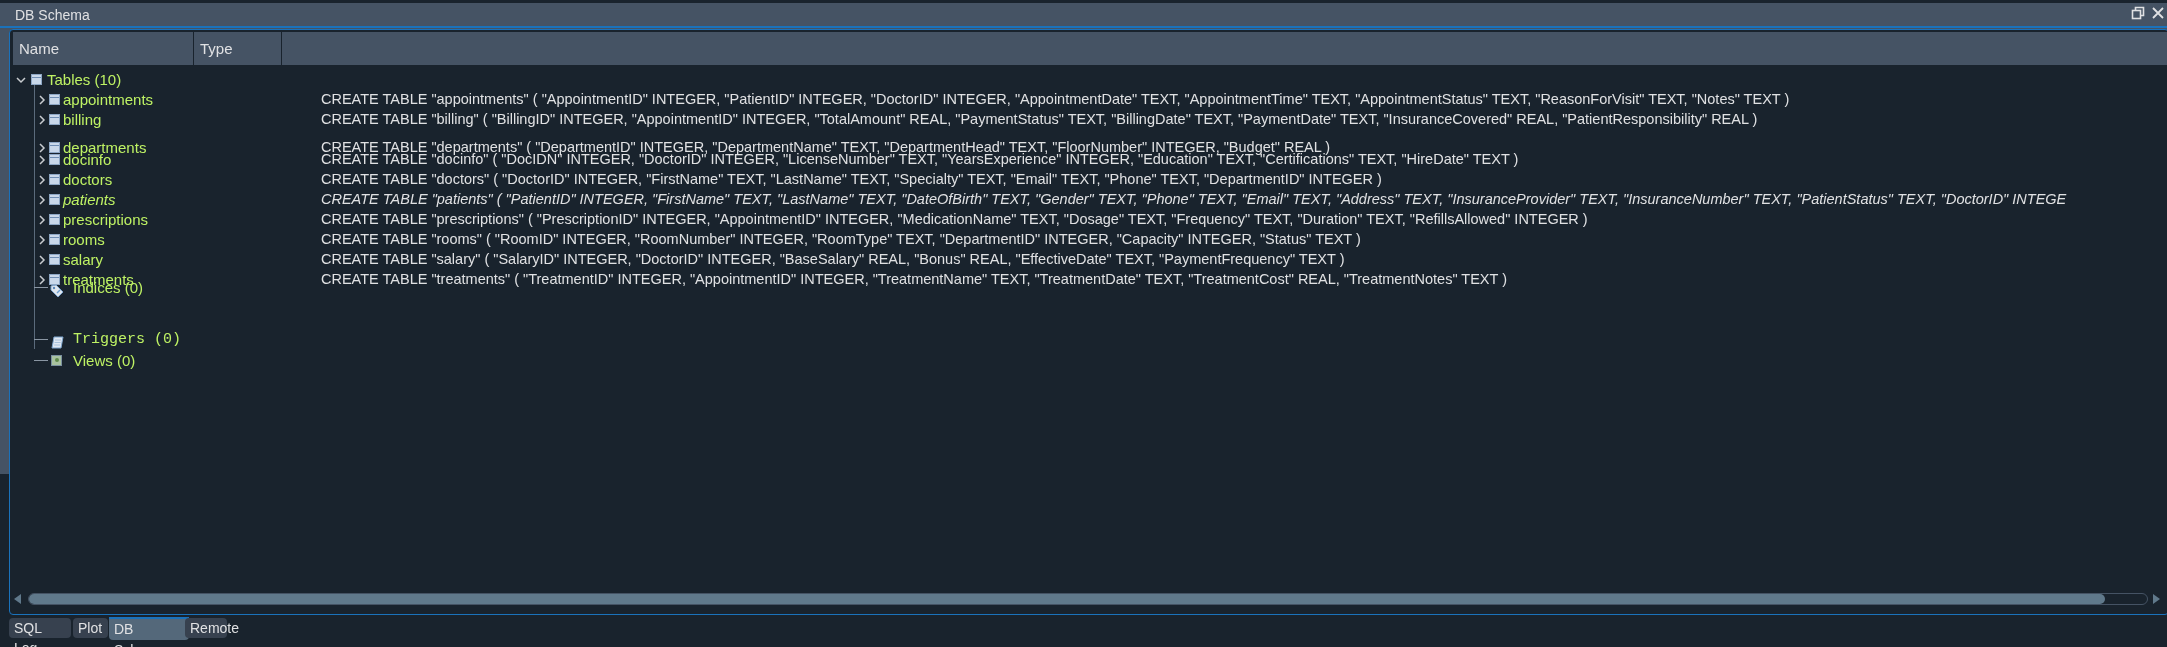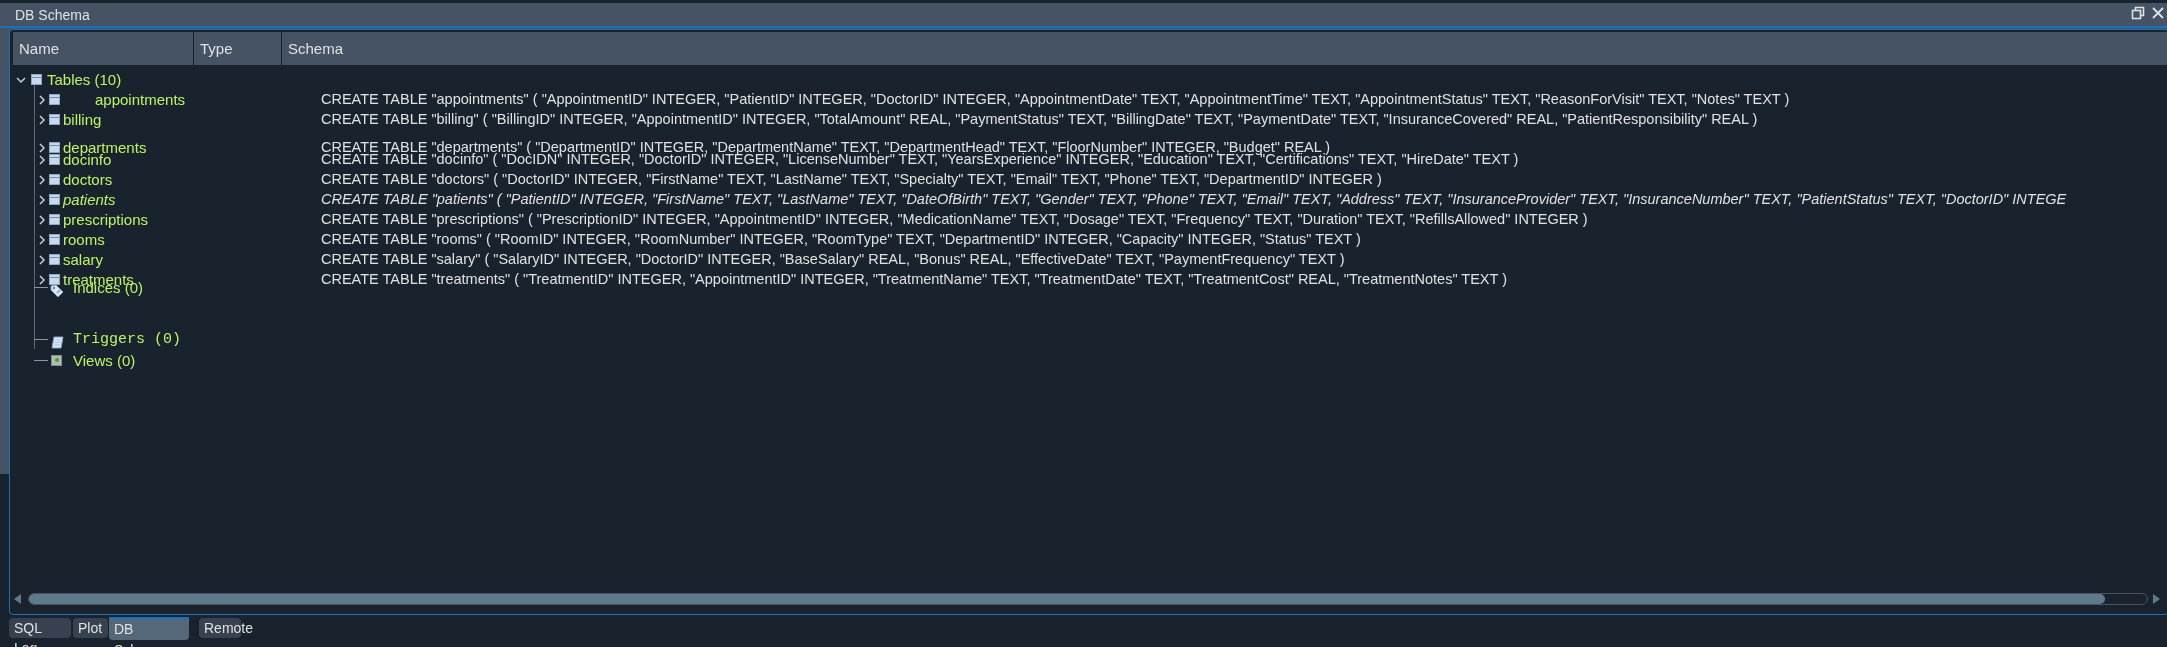--- a/index.html
+++ b/index.html
@@ -74,21 +74,20 @@
         <path d="M2 2 L12 12 M12 2 L2 12" stroke="#e0e1e3" stroke-width="1.8"></path>
       </svg>
   </span>
 </div>
 
 <div class="dock">
   <div class="panel">
     <div class="header">
       <div class="hcell" style="left:0; width:181px;">Name</div>
       <div class="hcell" style="left:181px; width:88px;">Type</div>
-      <div class="hcell" style="left:269px; right:0; border-right:none;">Schema</div>
     </div>
 
     <div class="vline"></div>
 
     <div class="rows">
 
       <div class="row" style="top:0px;">
         <span class="chev" style="left:5px; top:8px;">
           <svg width="12" height="12" viewBox="0 0 12 12">
               <path d="M2 4 L6 8 L10 4" fill="none" stroke="#c8ccd0" stroke-width="1.5"></path>
@@ -96,21 +95,21 @@
         </span>
         <span class="tbl-icon" style="left:21px; top:8px;"></span>
         <span class="tree-text" style="left:37px;">Tables (10)</span>
       </div>
 
       <div class="row" style="top:20px;">
         <span class="chev" style="left:26px; top:8px;"><svg width="12" height="12" viewBox="0 0 12 12">
               <path d="M4 2 L8 6 L4 10" fill="none" stroke="#c8ccd0" stroke-width="1.5"></path>
             </svg></span>
         <span class="tbl-icon" style="left:39px; top:8px;"></span>
-        <span class="tree-text" style="left:53px;margin-left:32px;">appointments</span>
+        <span class="tree-text" style="left:53px;">appointments</span>
         <span class="schema-text">CREATE TABLE "appointments" ( "AppointmentID" INTEGER, "PatientID" INTEGER, "DoctorID" INTEGER, "AppointmentDate" TEXT, "AppointmentTime" TEXT, "AppointmentStatus" TEXT, "ReasonForVisit" TEXT, "Notes" TEXT )</span>
       </div>
       <div class="row" style="top:40px;">
         <span class="chev" style="left:26px; top:8px;"><svg width="12" height="12" viewBox="0 0 12 12">
               <path d="M4 2 L8 6 L4 10" fill="none" stroke="#c8ccd0" stroke-width="1.5"></path>
             </svg></span>
         <span class="tbl-icon" style="left:39px; top:8px;"></span>
         <span class="tree-text" style="left:53px;">billing</span>
         <span class="schema-text">CREATE TABLE "billing" ( "BillingID" INTEGER, "AppointmentID" INTEGER, "TotalAmount" REAL, "PaymentStatus" TEXT, "BillingDate" TEXT, "PaymentDate" TEXT, "InsuranceCovered" REAL, "PatientResponsibility" REAL )</span>
       </div>
@@ -217,14 +216,14 @@
       <span class="thumb"></span>
       <span class="arr" style="left:2141px; border-left:7px solid #60798b;"></span>
     </div>
   </div>
 </div>
 
 <div class="tabs">
   <div class="tab" style="left:0px; width:62px;">SQL Log</div>
   <div class="tab" style="left:64px; width:35px;">Plot</div>
   <div class="tab active" style="left:100px; width:80px;">DB Schema</div>
-  <div class="tab" style="left:190px; width:42px;">Remote</div>
+  <div class="tab" style="left:176px; width:42px;">Remote</div>
 </div>
 
 </body></html>

